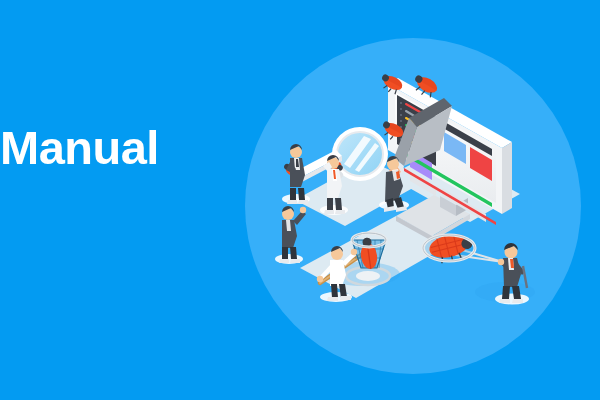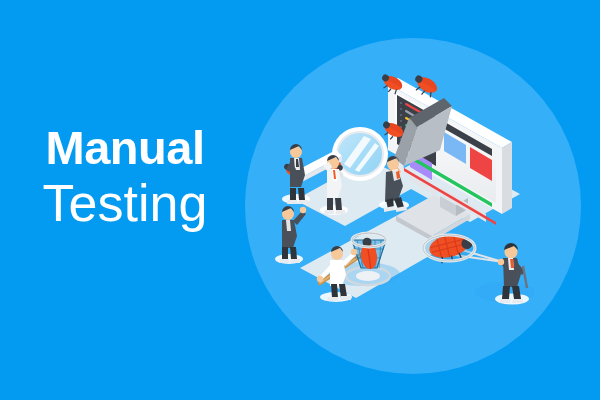--- a/index.html
+++ b/index.html
@@ -13,21 +13,21 @@
     background:#039bf2;
   }
   
   #circle{
     position:absolute;left:245px;top:38px;width:336px;height:336px;
     border-radius:50%;background:#36aff9;
   }
   
   #headline{
     position:absolute;left:0px;top:124px;width:250px;
-    text-align:center;color:#ffffff;line-height:1;
+    color:#ffffff;line-height:1;
     -webkit-user-select:none;user-select:none;
   }
   #headline .l1{
     display:block;font-size:47px;font-weight:700;letter-spacing:-0.5px;
   }
   #headline .l2{
     display:block;font-size:52px;font-weight:300;letter-spacing:0px;
     margin-top:6px;
   }
   
@@ -35,21 +35,20 @@
 </style>
 </head>
 <body>
 
 <div id="banner">
 
   <div id="circle"></div>
 
   <div id="headline">
     <span class="l1">Manual</span>
-    <span class="l2">Testing</span>
   </div>
 
   <svg id="art" viewBox="0 0 600 400">
     <defs>
       <linearGradient id="lensG" x1="0" y1="0" x2="1" y2="1">
         <stop offset="0%" stop-color="#bfe6fa"></stop>
         <stop offset="100%" stop-color="#8fd3f5"></stop>
       </linearGradient>
       <linearGradient id="scrG" x1="0" y1="0" x2="0" y2="1">
         <stop offset="0%" stop-color="#ffffff"></stop>

